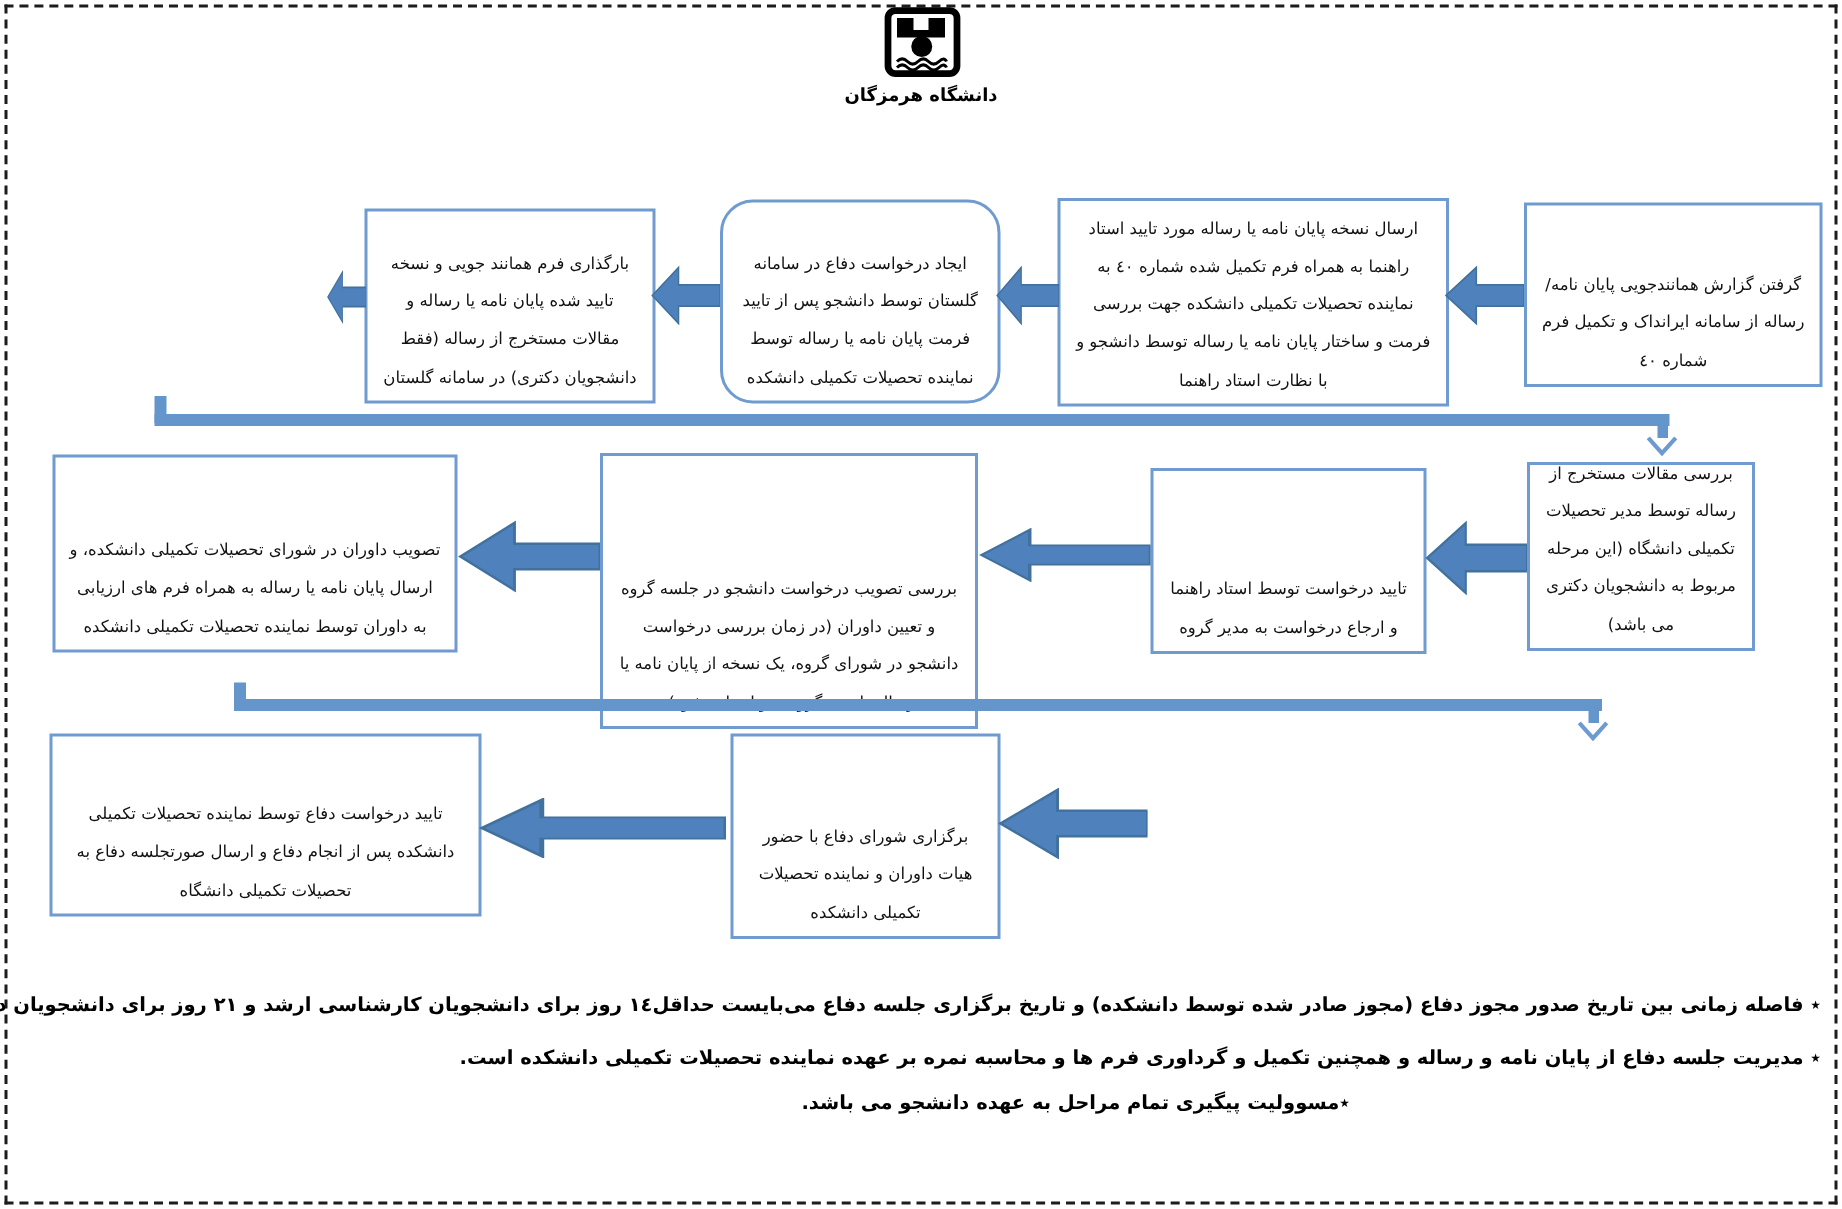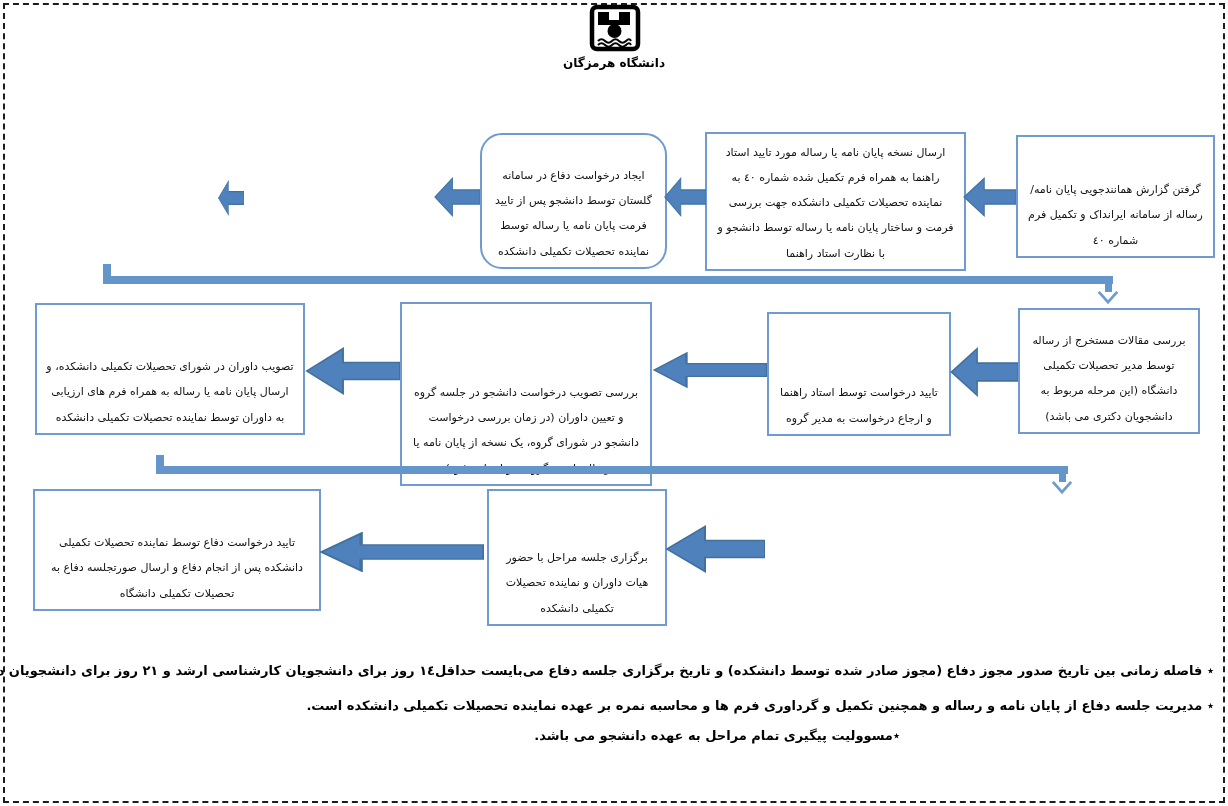--- a/index.html
+++ b/index.html
@@ -62,20 +62,23 @@
 
   <div class="fbox" style="left:1016px;top:135px;width:199px;height:123px;">
     <span>گرفتن گزارش همانندجویی پایان نامه/ رساله از سامانه ایرانداک و تکمیل فرم شماره ٤٠</span>
   </div>
   <div class="fbox" style="left:705px;top:132px;width:261px;height:139px;">
     <span>ارسال نسخه پایان نامه یا رساله مورد تایید استاد راهنما به همراه فرم تکمیل شده شماره ٤٠ به نماینده تحصیلات تکمیلی دانشکده جهت بررسی فرمت و ساختار پایان نامه یا رساله توسط دانشجو و با نظارت استاد راهنما</span>
   </div>
   <div class="fbox" style="left:480px;top:133px;width:187px;height:136px;border-radius:22px;">
     <span>ایجاد درخواست دفاع در سامانه گلستان توسط دانشجو پس از تایید فرمت پایان نامه یا رساله توسط نماینده تحصیلات تکمیلی دانشکده</span>
   </div>
+  <div class="fbox" style="left:243px;top:139px;width:194px;height:130px;">
+    <span>بارگذاری فرم همانند جویی و نسخه تایید شده پایان نامه یا رساله و مقالات مستخرج از رساله (فقط دانشجویان دکتری) در سامانه گلستان</span>
+  </div>
 
   <div class="arrow" style="left:963px;top:177px;width:53px;height:40px;">
     <svg viewBox="0 0 100 62" preserveAspectRatio="none">
         <polygon points="100,20 40,20 40,2 2,31 40,60 40,42 100,42" fill="#4f81bd" stroke="#41719c" stroke-width="2"></polygon>
       </svg>
   </div>
   <div class="arrow" style="left:664px;top:177px;width:42px;height:40px;">
     <svg viewBox="0 0 100 62" preserveAspectRatio="none">
         <polygon points="100,20 40,20 40,2 2,31 40,60 40,42 100,42" fill="#4f81bd" stroke="#41719c" stroke-width="2"></polygon>
       </svg>
@@ -93,21 +96,21 @@
 
   <div class="conn" style="left:103px;top:264px;width:8px;height:18px;"></div>
   <div class="conn" style="left:103px;top:276px;width:1010px;height:8px;"></div>
   <div class="conn" style="left:1105px;top:284px;width:7px;height:8px;"></div>
   <div class="vhead" style="left:1097px;top:291px;width:22px;height:13px;">
     <svg viewBox="0 0 24 14" preserveAspectRatio="none">
         <polyline points="2,1 12,12 22,1" fill="none" stroke="#6d9ad1" stroke-width="3"></polyline>
       </svg>
   </div>
 
-  <div class="fbox" style="left:1018px;top:308px;width:182px;height:126px;">
+  <div class="fbox" style="left:1018px;top:308px;width:152px;height:126px;">
     <span>بررسی مقالات مستخرج از رساله توسط مدیر تحصیلات تکمیلی دانشگاه (این مرحله مربوط به دانشجویان دکتری می باشد)</span>
   </div>
   <div class="fbox" style="left:767px;top:312px;width:184px;height:124px;">
     <span>تایید درخواست توسط استاد راهنما و ارجاع درخواست به مدیر گروه</span>
   </div>
   <div class="fbox" style="left:400px;top:302px;width:252px;height:184px;">
     <span>بررسی تصویب درخواست دانشجو در جلسه گروه و تعیین داوران (در زمان بررسی درخواست دانشجو در شورای گروه، یک نسخه از پایان نامه یا رساله باید به گروه تحویل داده شود).</span>
   </div>
   <div class="fbox" style="left:35px;top:303px;width:270px;height:132px;">
     <span>تصویب داوران در شورای تحصیلات تکمیلی دانشکده، و ارسال پایان نامه یا رساله به همراه فرم های ارزیابی به داوران توسط نماینده تحصیلات تکمیلی دانشکده</span>
@@ -132,21 +135,21 @@
   <div class="conn" style="left:156px;top:455px;width:8px;height:16px;"></div>
   <div class="conn" style="left:156px;top:466px;width:912px;height:8px;"></div>
   <div class="conn" style="left:1059px;top:474px;width:7px;height:8px;"></div>
   <div class="vhead" style="left:1051px;top:481px;width:22px;height:13px;">
     <svg viewBox="0 0 24 14" preserveAspectRatio="none">
         <polyline points="2,1 12,12 22,1" fill="none" stroke="#6d9ad1" stroke-width="3"></polyline>
       </svg>
   </div>
 
   <div class="fbox" style="left:487px;top:489px;width:180px;height:137px;">
-    <span>برگزاری جلسه مراحل با حضور هیات داوران و نماینده تحصیلات تکمیلی دانشکده</span>
+    <span>برگزاری شورای دفاع با حضور هیات داوران و نماینده تحصیلات تکمیلی دانشکده</span>
   </div>
   <div class="fbox" style="left:33px;top:489px;width:288px;height:122px;">
     <span>تایید درخواست دفاع توسط نماینده تحصیلات تکمیلی دانشکده پس از انجام دفاع و ارسال صورتجلسه دفاع به تحصیلات تکمیلی دانشگاه</span>
   </div>
 
   <div class="arrow" style="left:665px;top:525px;width:100px;height:48px;">
     <svg viewBox="0 0 100 62" preserveAspectRatio="none">
         <polygon points="100,20 40,20 40,2 2,31 40,60 40,42 100,42" fill="#4f81bd" stroke="#41719c" stroke-width="2"></polygon>
       </svg>
   </div>

